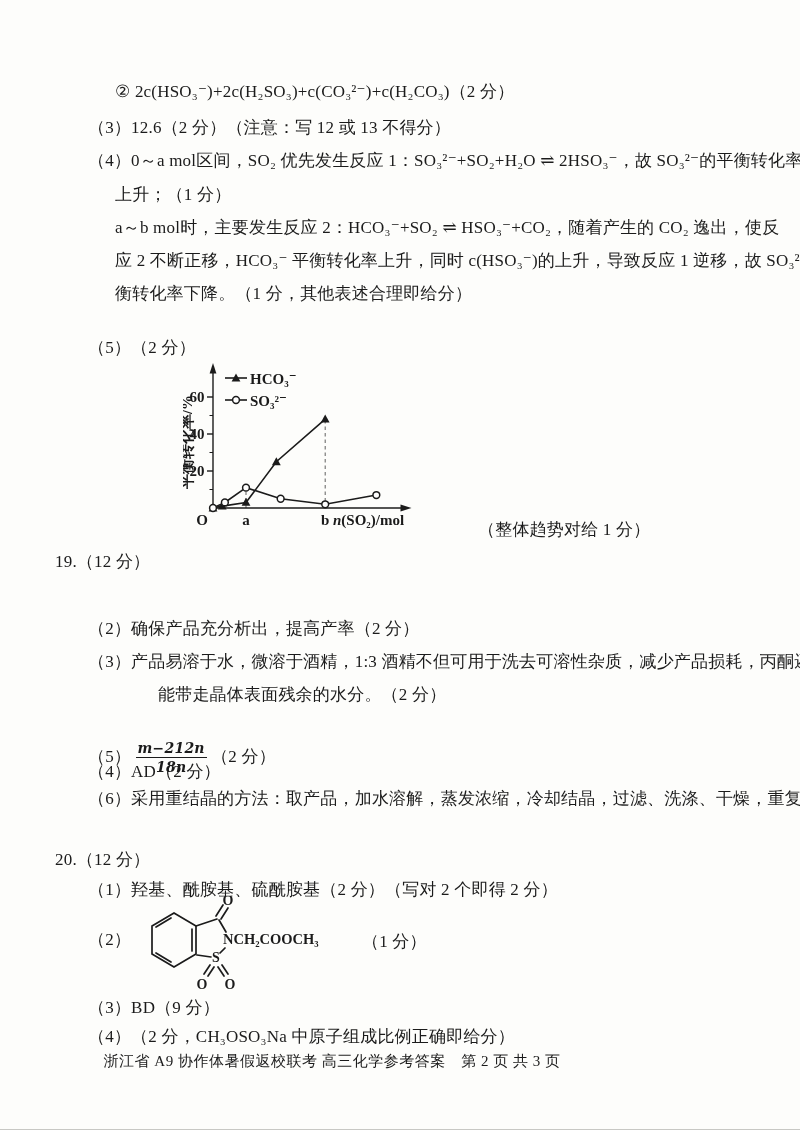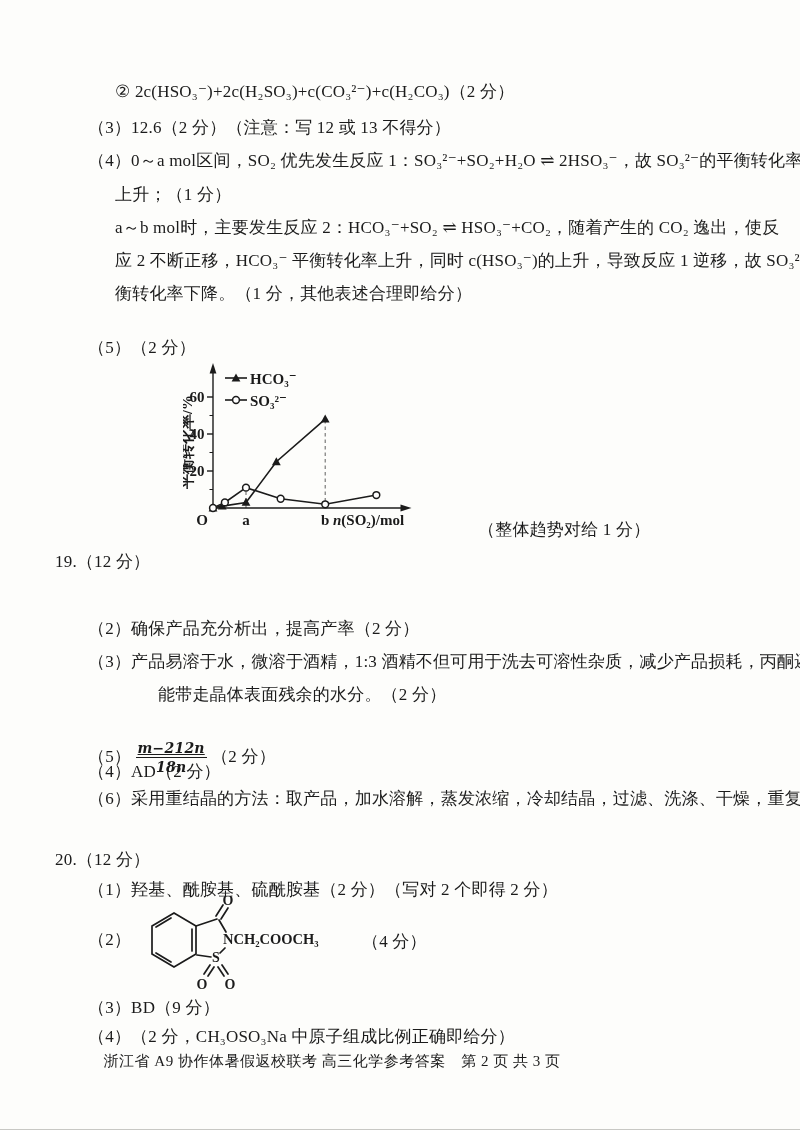--- a/index.html
+++ b/index.html
@@ -30,21 +30,21 @@
   .frac{
     display:inline-block;
     vertical-align:middle;
     text-align:center;
     font-size:14px;
     font-weight:bold;
     font-style:italic;
     line-height:1.15;
     font-family:"DejaVu Serif","Liberation Serif",serif;
   }
-  .frac .num{display:block;border-bottom:1.6px solid #1b1b1b;padding:0 2px 1px 2px;text-decoration:underline;}
+  .frac .num{display:block;border-bottom:1.6px solid #1b1b1b;padding:0 2px 1px 2px;}
   .frac .den{display:block;padding-top:1px;}
   .score-gap{}
   
   .ax{stroke:#1b1b1b;stroke-width:1.4;}
   .minor{stroke:#1b1b1b;stroke-width:1;}
   .fillb{fill:#1b1b1b;}
   .dash{stroke:#6e6e6e;stroke-width:1.1;stroke-dasharray:3.5,3;}
   .ser{fill:none;stroke:#1b1b1b;stroke-width:1.6;}
   .circ{fill:#fefefe;stroke:#1b1b1b;stroke-width:1.5;}
   .tick{font:bold 15px "Liberation Serif","DejaVu Serif",serif;fill:#1b1b1b;}
@@ -151,20 +151,20 @@
     <line class="bond" x1="70" y1="69" x2="64" y2="78"></line>
     <line class="bond" x1="74" y1="71" x2="68" y2="80"></line>
     <line class="bond" x1="82" y1="69" x2="88" y2="78"></line>
     <line class="bond" x1="78" y1="71" x2="84" y2="80"></line>
     <text class="atom" x="62" y="93" text-anchor="middle">O</text>
     <text class="atom" x="90" y="93" text-anchor="middle">O</text>
 
     <text class="sformula" x="83" y="48">NCH₂COOCH₃</text>
   </svg>
 
-  <div class="ln" style="left:362px;top:930px;">（4 分）</div>
+  <div class="ln" style="left:362px;top:930px;">（1 分）</div>
 
   <div class="ln" style="left:88px;top:996px;">（3）BD（9 分）</div>
   <div class="ln" style="left:88px;top:1025px;">（4）（2 分，CH₃OSO₃Na 中原子组成比例正确即给分）</div>
 
   <div class="footer" style="top:1052px;">浙江省 A9 协作体暑假返校联考 高三化学参考答案　第 2 页 共 3 页</div>
 
 </div>
 
 </body></html>

